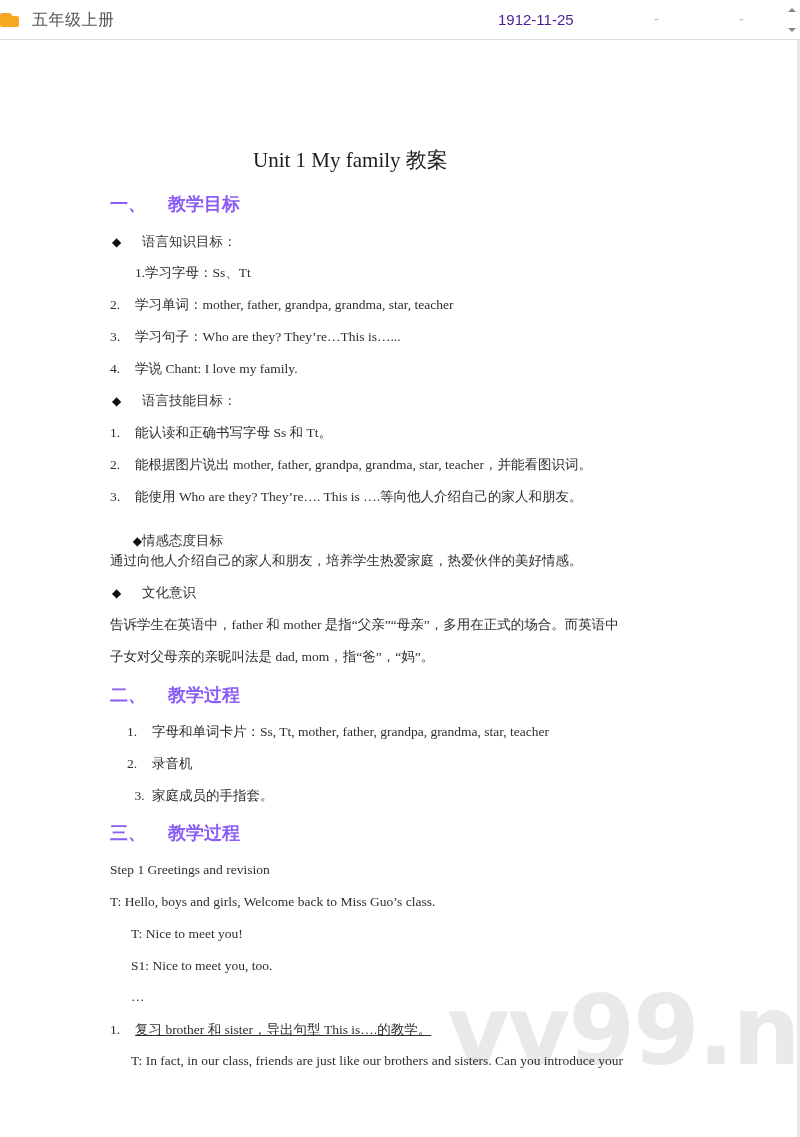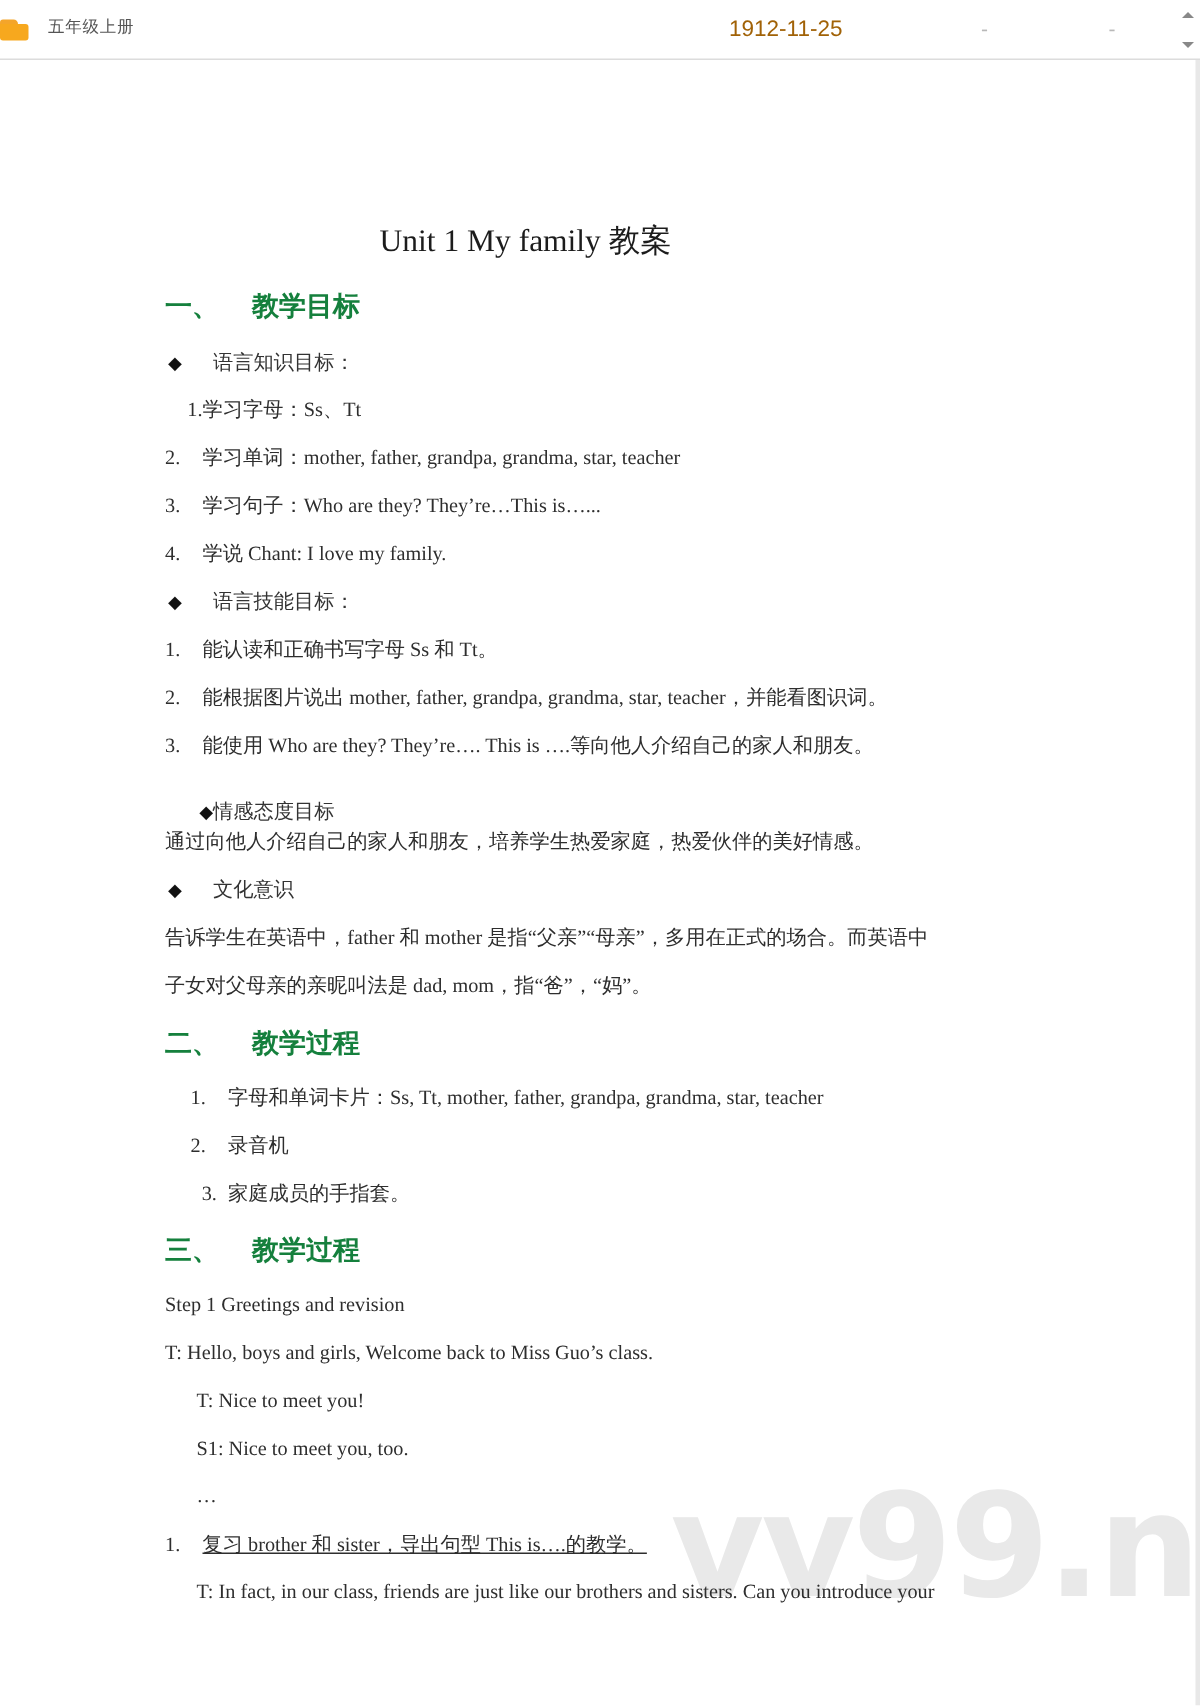--- a/index.html
+++ b/index.html
@@ -38,29 +38,29 @@
     }
     .folder-icon .front {
       position: absolute; left: 0; top: 3px;
       width: 19px; height: 11px;
       background: #f7a81e;
       border-radius: 0 2px 2px 2px;
     }
     .folder-title {
       position: absolute;
       left: 32px; top: 10px;
-      font-size: 11px;
+      font-size: 16px;
       color: #555;
       letter-spacing: 0.5px;
     }
     .date {
       position: absolute;
-      left: 486px; top: 11px;
+      left: 498px; top: 11px;
       font-size: 15px;
-      color: #a16207;
+      color: #4c1d95;
     }
     .dash1 { position:absolute; left: 654px; top: 11px; font-size: 14px; color:#b8b8b8; }
     .dash2 { position:absolute; left: 739px; top: 11px; font-size: 14px; color:#b8b8b8; }
     .spin {
       position: absolute; left: 787px; top: 8px;
       width: 10px; height: 26px;
     }
     .spin .up {
       position:absolute; top: 0; left: 1px;
       width:0; height:0;
@@ -89,21 +89,21 @@
       font-weight: normal;
       color: #1c1c1c;
       white-space: nowrap;
     }
     .h1 {
       position: absolute;
       left: 110px;
       font-family: "DejaVu Sans", "Liberation Sans", sans-serif;
       font-size: 18px;
       font-weight: bold;
-      color: #15803d;
+      color: #8b5cf6;
       white-space: nowrap;
     }
     .h1 .num { display:inline-block; width: 58px; }
     .line {
       position: absolute;
       font-size: 13.5px;
       color: #2e2e2e;
       white-space: nowrap;
     }
     .bullet {
@@ -150,21 +150,21 @@
 
 <div class="doc-title">Unit 1 My family  教案</div>
 
 <div class="h1" style="top:192px;">
   <span class="num">一、</span><span>教学目标</span>
 </div>
 
 <div class="bullet" style="left:112px; top:233px;">
   <span class="dia">◆</span><span>语言知识目标：</span>
 </div>
-<div class="line ol" style="left:110px; top:264px;text-align:right;"><span class="n">1.</span><span>学习字母：Ss、Tt</span></div>
+<div class="line ol" style="left:120px; top:264px;text-align:right;"><span class="n">1.</span><span>学习字母：Ss、Tt</span></div>
 <div class="line ol" style="left:110px; top:296px;"><span class="n">2.</span><span>学习单词：mother, father, grandpa, grandma, star, teacher</span></div>
 <div class="line ol" style="left:110px; top:328px;"><span class="n">3.</span><span>学习句子：Who are they? They’re…This is…...</span></div>
 <div class="line ol" style="left:110px; top:360px;"><span class="n">4.</span><span>学说 Chant: I love my family.</span></div>
 
 <div class="bullet" style="left:112px; top:392px;">
   <span class="dia">◆</span><span>语言技能目标：</span>
 </div>
 <div class="line ol" style="left:110px; top:424px;"><span class="n">1.</span><span>能认读和正确书写字母 Ss 和 Tt。</span></div>
 <div class="line ol" style="left:110px; top:456px;"><span class="n">2.</span><span>能根据图片说出 mother, father, grandpa, grandma, star, teacher，并能看图识词。</span></div>
 <div class="line ol" style="left:110px; top:488px;"><span class="n">3.</span><span>能使用 Who are they? They’re…. This is ….等向他人介绍自己的家人和朋友。</span></div>

